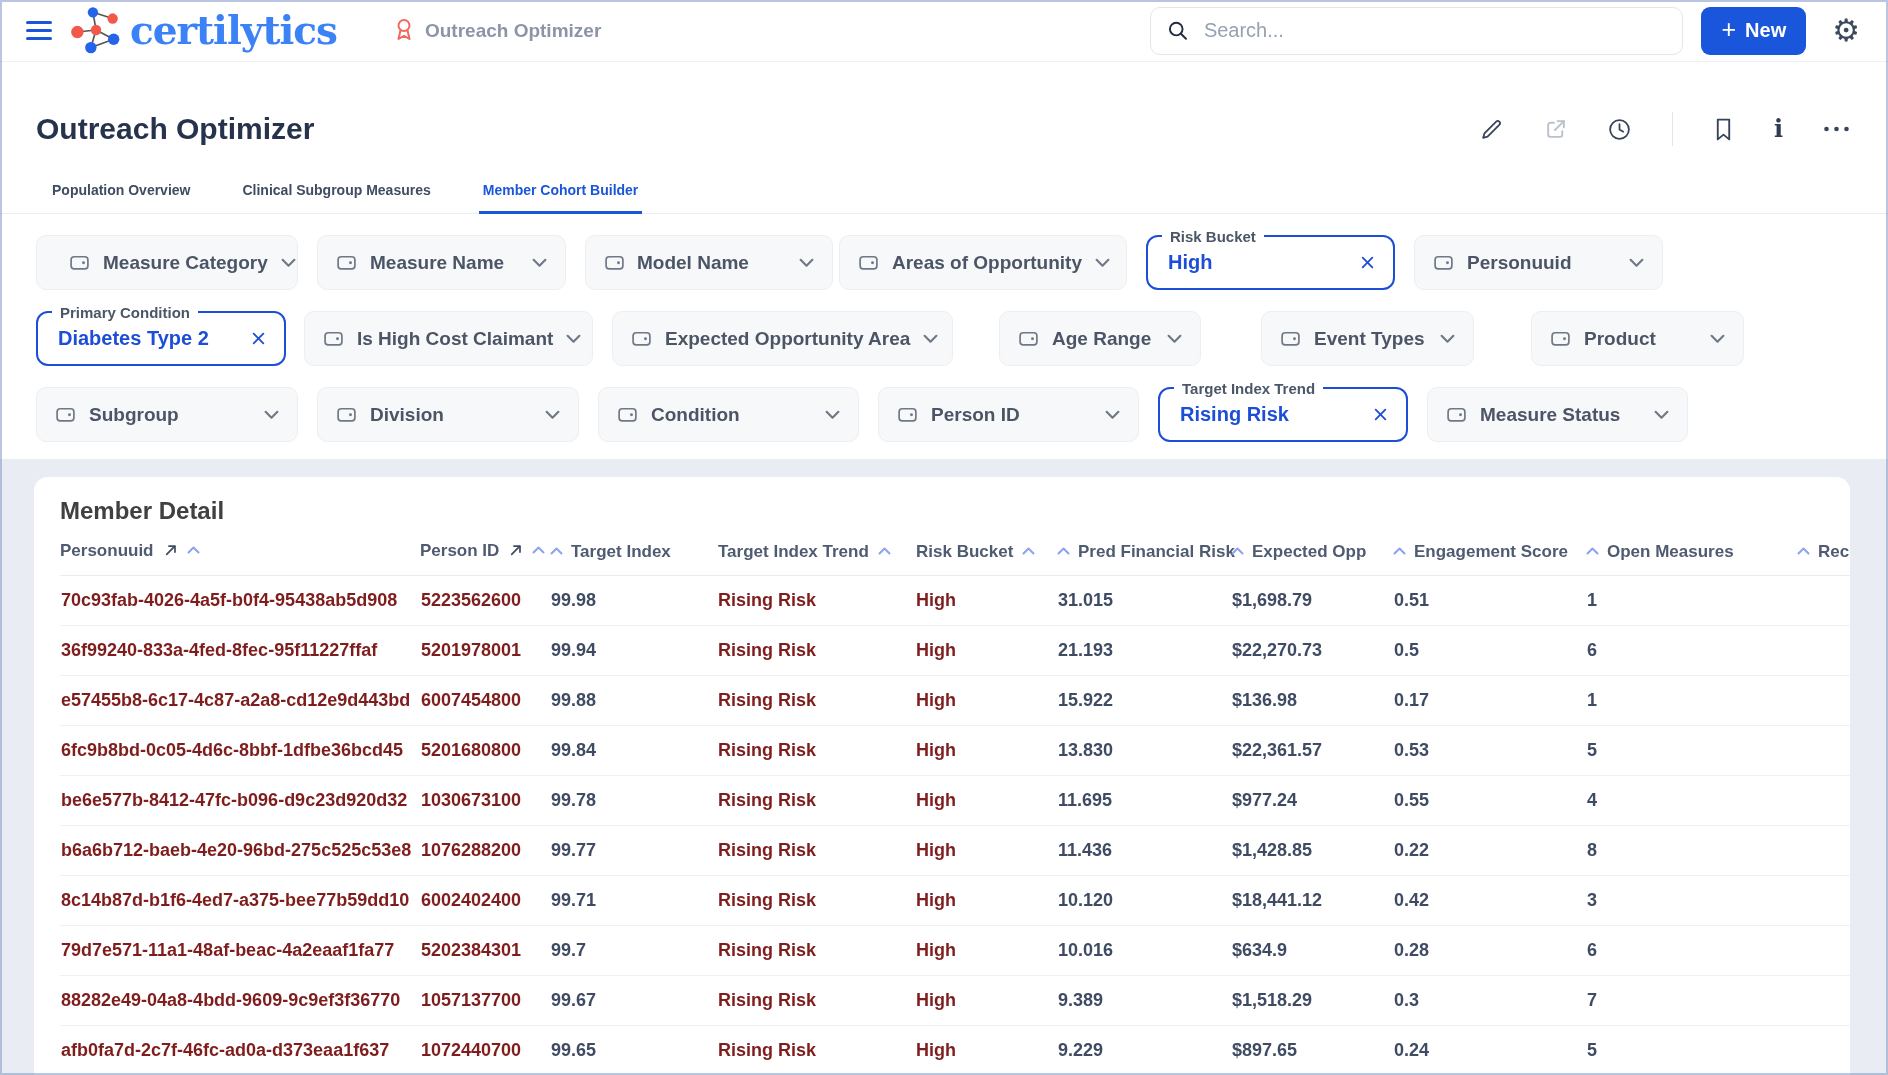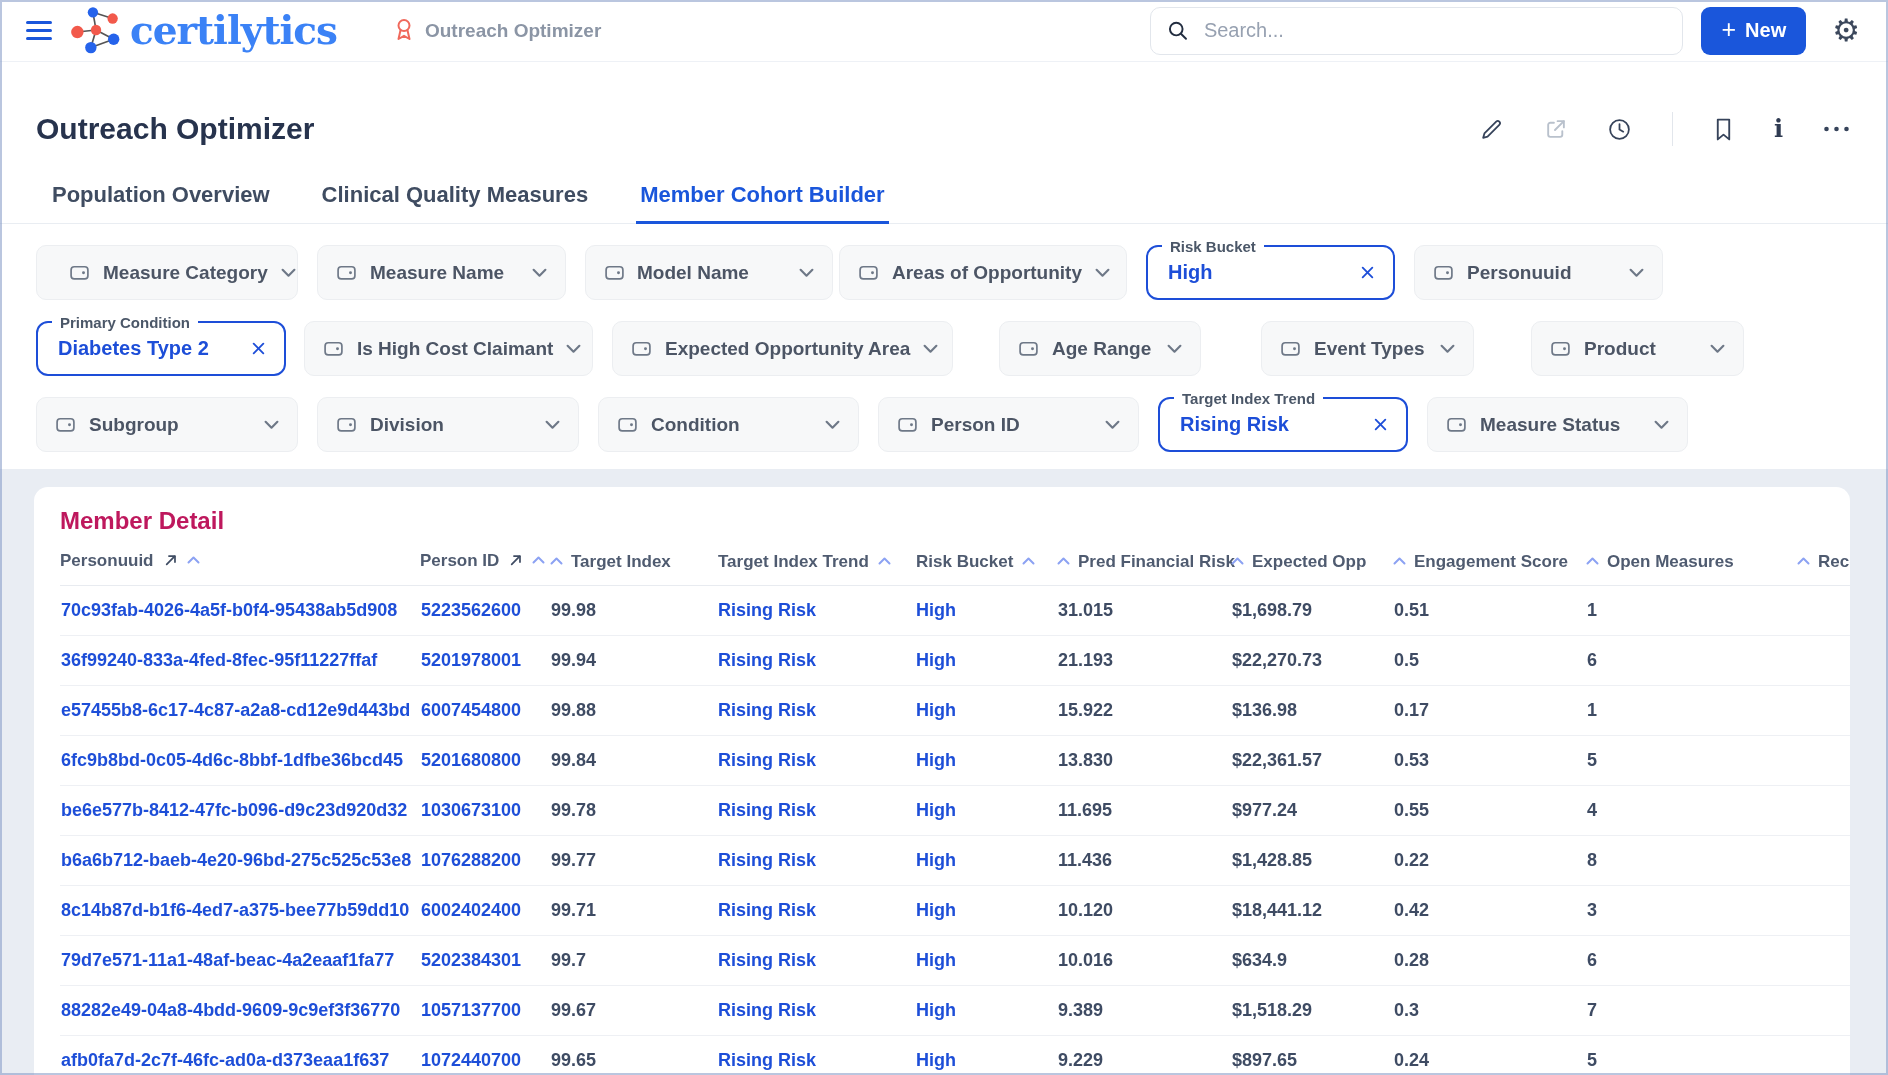--- a/index.html
+++ b/index.html
@@ -31,46 +31,46 @@
   
   .title-row { display:flex; align-items:center; padding:50px 38px 0 36px; }
   h1 { margin:0; font-size:30px; font-weight:bold; color:#27334d; }
   .actions { margin-left:auto; display:flex; align-items:center; gap:40px; }
   .actions .act { display:flex; align-items:center; cursor:pointer; }
   .a-divider { width:1px; height:34px; background:#e2e6ec; }
   .info-i { font-family:"DejaVu Serif",serif; font-weight:bold; font-size:24px; color:#2f3b52; line-height:1; }
 
   
   .tabs { display:flex; gap:44px; padding-left:48px; margin-top:36px; border-bottom:1px solid #e9edf2; }
-  .tab { font-size:22px; font-weight:bold; color:#3f4c61; padding:0 4px 13px; cursor:pointer; white-space:nowrap; }
+  .tab { font-size:14px; font-weight:bold; color:#3f4c61; padding:0 4px 13px; cursor:pointer; white-space:nowrap; }
   .tab.active { color:#1a56db; border-bottom:3px solid #1a56db; margin-bottom:-1px; }
 
   
   .filters { background:#fff; padding:21px 36px 17px; display:flex; flex-direction:column; gap:21px; }
   .frow { display:flex; }
   .chip { height:55px; background:#f7f8f9; border:1px solid #eceef1; border-radius:10px; display:flex; align-items:center; gap:13px; padding:0 18px; cursor:pointer; flex:0 0 auto; }
   .chip-label { font-size:19px; font-weight:bold; color:#4c5565; white-space:nowrap; }
   .chip-chevron { margin-left:auto; display:flex; }
   .chip.active { position:relative; background:#fff; border:2px solid #1d4ed8; border-radius:12px; padding:0 18px 0 20px; }
   .chip-float { position:absolute; top:-10px; left:14px; background:#fff; padding:0 8px; font-size:15px; font-weight:bold; color:#4b5768; line-height:19px; white-space:nowrap; }
   .chip-value { font-size:20px; font-weight:bold; color:#1d4ed8; white-space:nowrap; }
   .chip-close { margin-left:auto; display:flex; cursor:pointer; }
 
   
   .content-bg { flex:1 1 auto; min-height:0; background:#e9edf3; padding:18px 38px 0 34px; }
   .card { background:#fff; border-radius:14px 14px 0 0; height:100%; overflow:hidden; padding-top:20px; }
-  .card h2 { margin:0 0 0 26px; font-size:24px; font-weight:bold; color:#be185d; }
+  .card h2 { margin:0 0 0 26px; font-size:24px; font-weight:bold; color:#404040; }
   table { border-collapse:collapse; table-layout:fixed; margin:14px 0 0 26px; width:1837px; }
   th { font-size:17px; font-weight:bold; color:#4f5b70; text-align:left; padding:0 0 13px; border-bottom:1px solid #e8ebf0; white-space:nowrap; vertical-align:middle; }
   td { font-size:18px; font-weight:bold; color:#3e4b63; height:50px; border-bottom:1px solid #eef0f4; white-space:nowrap; overflow:hidden; }
   th.r, td.r { }
   th.pad33, td.pad33 { padding-left:33px; }
   th.pad9,  td.pad9  { padding-left:9px; }
   th.pad40, td.pad40 { padding-left:40px; }
-  .link { color:#1d4ed8; cursor:pointer; }
+  .link { color:#7f1d1d; cursor:pointer; }
   .sort-caret { display:inline-block; vertical-align:2px; }
   .sort-caret.after { margin-left:9px; }
   .sort-caret.before { margin-right:8px; }
   .drill { display:inline-block; vertical-align:-1px; margin-left:10px; }
 </style>
 </head>
 <body>
 
 <div class="viewport">
 
@@ -157,21 +157,21 @@
             <circle cx="3.5" cy="3" r="2.3" fill="#36435a"></circle>
             <circle cx="13.5" cy="3" r="2.3" fill="#36435a"></circle>
             <circle cx="23.5" cy="3" r="2.3" fill="#36435a"></circle>
           </svg>
         </div>
       </div>
   </div>
 
   <nav class="tabs" id="tabs">
       <div class="tab">Population Overview</div>
-      <div class="tab">Clinical Quality Measures</div>
+      <div class="tab">Clinical Subgroup Measures</div>
       <div class="tab active">Member Cohort Builder</div>
     </nav>
 
   <section class="filters" id="filters">
       <div class="frow">
         <div class="chip" style="width: 262px; padding-left: 32px;">
           <span style="display:flex">
             <svg width="21" height="21" viewBox="0 0 20 20" fill="none" stroke="#6e7887" stroke-width="1.6">
               <rect x="2" y="4.5" width="16" height="11.5" rx="3"></rect>
               <circle cx="13.8" cy="10.3" r="1.4" fill="#6e7887" stroke="none"></circle>

